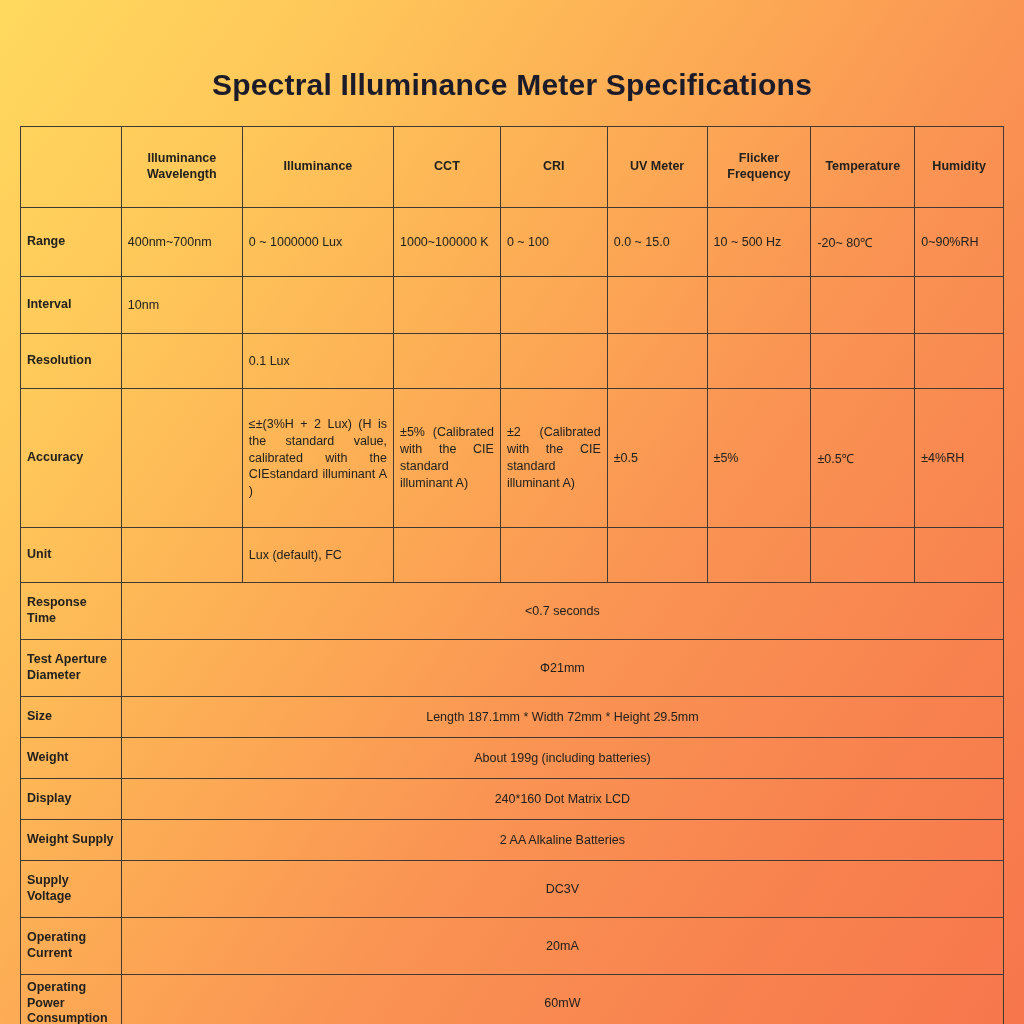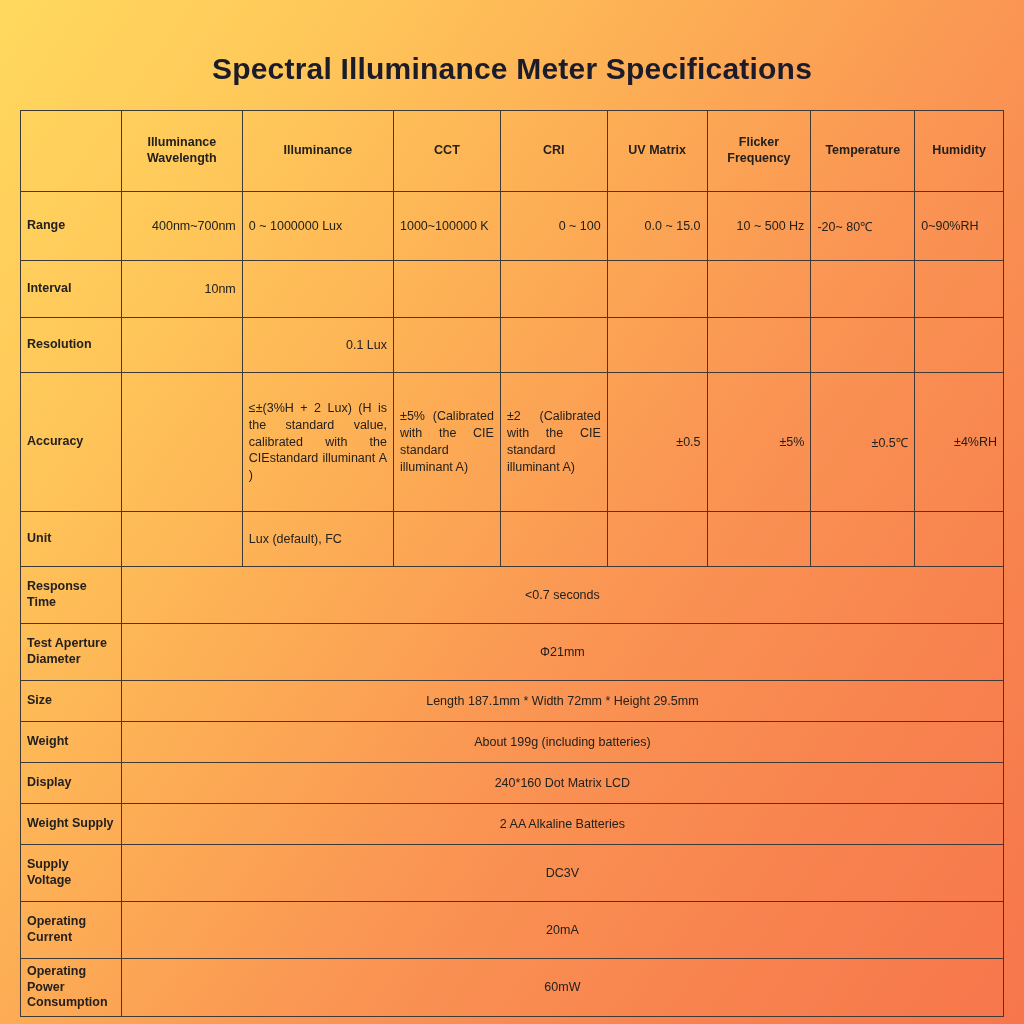--- a/index.html
+++ b/index.html
@@ -10,21 +10,21 @@
     width: 1024px;
     height: 1024px;
     font-family: "Liberation Sans", sans-serif;
     background: linear-gradient(125deg, #ffd95e 0%, #ffc95a 18%, #fdb055 38%, #fa9453 60%, #f8834f 80%, #f7764c 100%);
     overflow: hidden;
   }
   .page {
     width: 1024px;
     height: 908px;
     box-sizing: border-box;
-    padding: 0 20px;
+    padding: 16px 20px;
     position: relative;
   }
   .title {
     text-align: center;
     font-size: 30px;
     font-weight: bold;
     color: #1b1b2a;
     padding-top: 52px;
     padding-bottom: 10px;
     letter-spacing: 0.2px;
@@ -52,21 +52,21 @@
     line-height: 1.25;
   }
   .rowlabel {
     font-weight: bold;
     font-size: 12.5px;
     text-align: left;
     padding-left: 8px;
     line-height: 1.25;
   }
   .c {
-    text-align: right;
+    text-align: left;
   }
   .just {
     text-align: justify;
     text-align-last: left;
     line-height: 1.35;
     padding: 6px 6px;
     vertical-align: top;
     margin-left: 20px;
   }
   .just-mid {
@@ -116,21 +116,21 @@
         <col class="c7">
         <col class="c8">
     </colgroup>
     <tbody>
       <tr class="hdr">
         <td></td>
         <td>Illuminance Wavelength</td>
         <td>Illuminance</td>
         <td>CCT</td>
         <td>CRI</td>
-        <td>UV Matrix</td>
+        <td>UV Meter</td>
         <td>Flicker Frequency</td>
         <td>Temperature</td>
         <td>Humidity</td>
       </tr>
 
       <tr class="r-range">
         <td class="rowlabel">Range</td>
         <td class="c">400nm~700nm</td>
         <td>0 ~ 1000000 Lux</td>
         <td>1000~100000 K</td>

